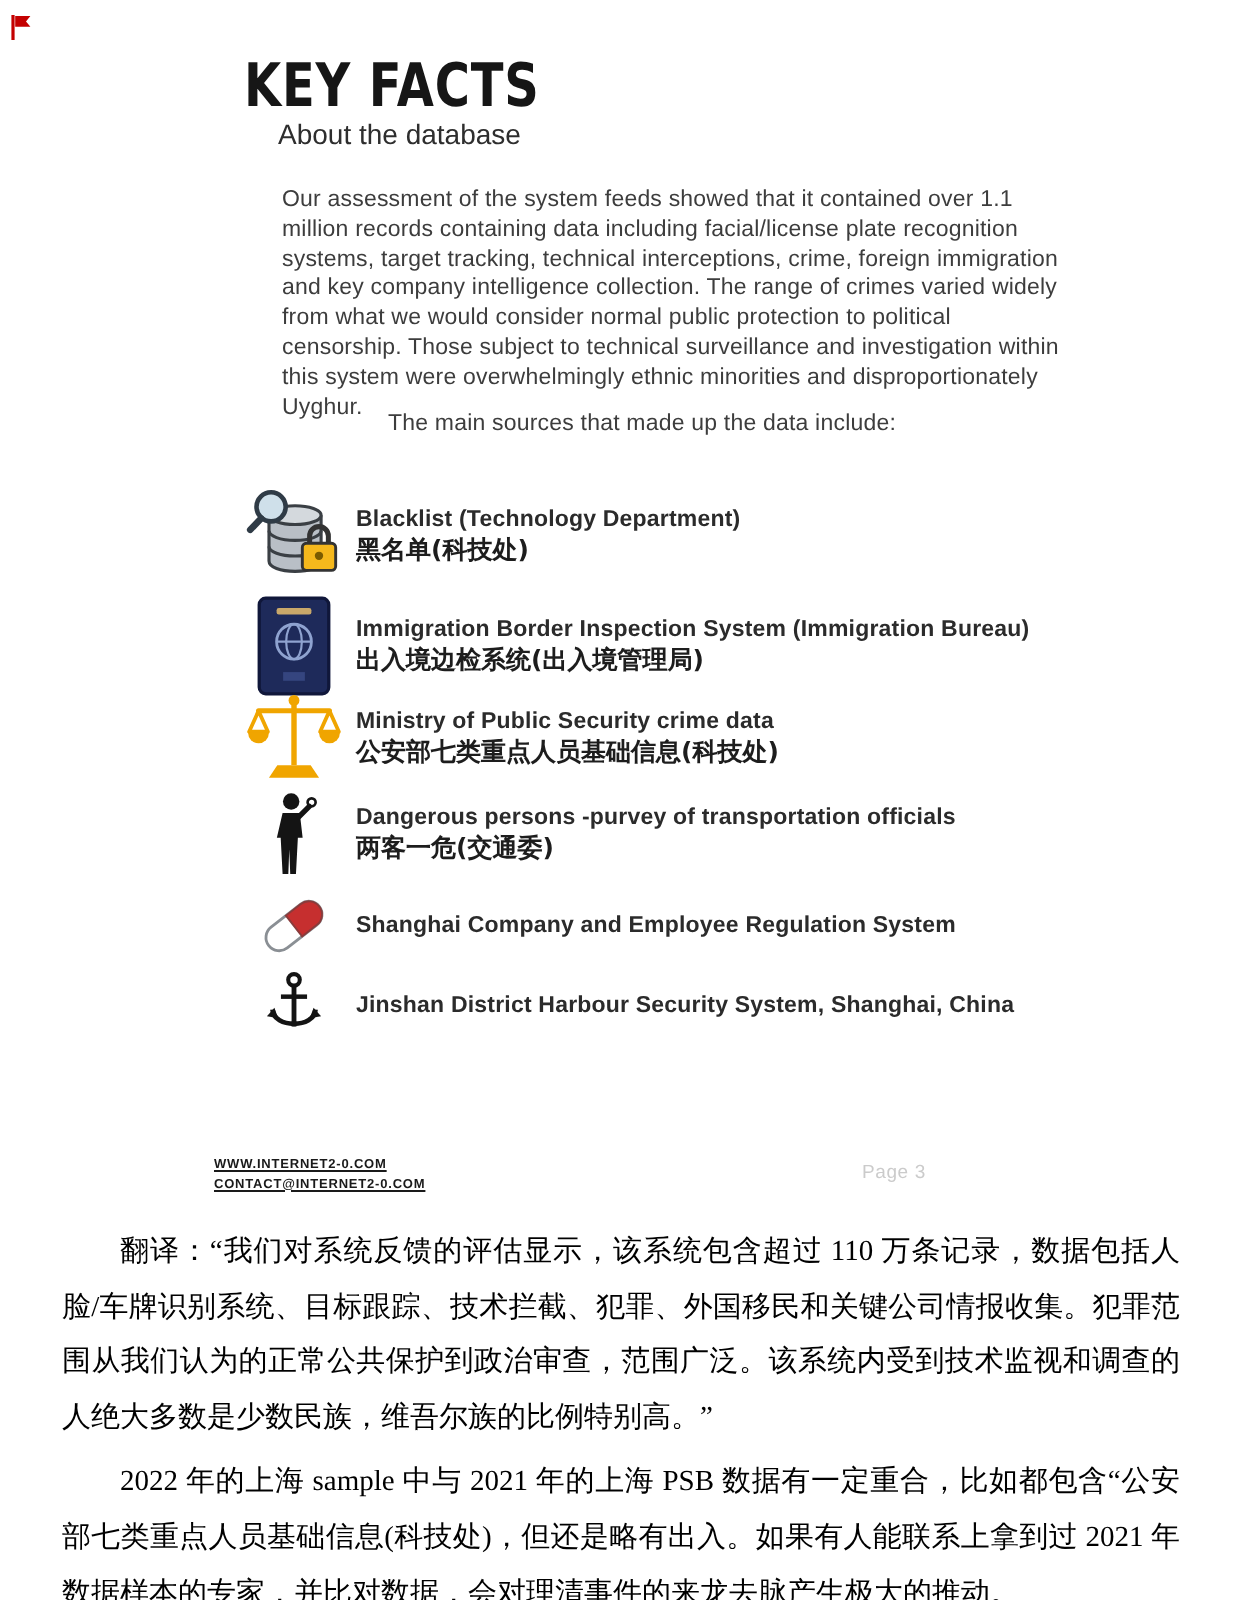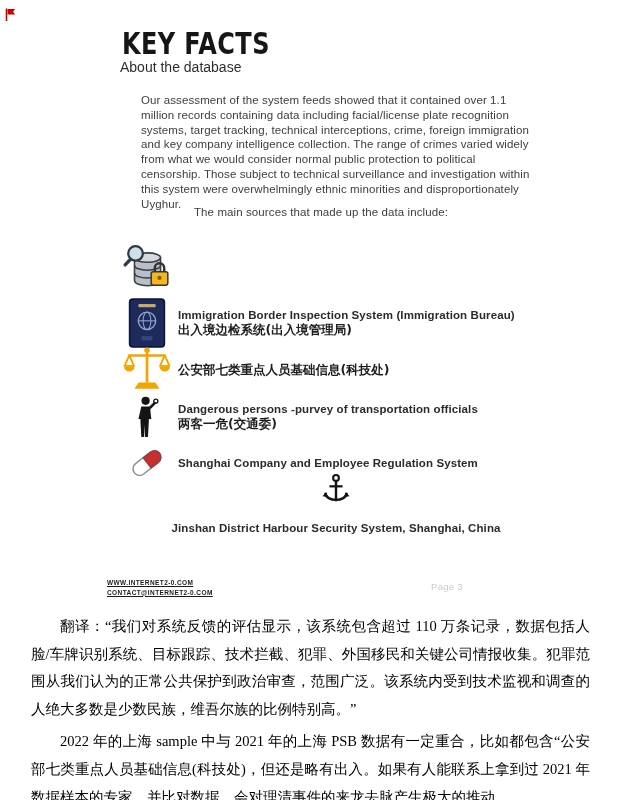--- a/index.html
+++ b/index.html
@@ -9,21 +9,21 @@
     overflow:hidden;
   }
   .corner-mark{position:absolute;left:5px;top:7px;width:11px;height:13px;}
   .report-title{
     position:absolute;left:122px;top:26px;
     font-family:"DejaVu Sans","Liberation Sans",sans-serif;
     font-size:30px;font-weight:bold;color:#161616;letter-spacing:0.5px;
     transform:scaleX(0.80);transform-origin:left top;white-space:nowrap;
   }
   .report-subtitle{
-    position:absolute;left:120px;top:59px;font-size:14px;color:#2e2e2e;
+    position:absolute;left:139px;top:59px;font-size:14px;color:#2e2e2e;
   }
   .report-body{
     position:absolute;left:125px;top:93px;width:392px;
     font-size:11.5px;line-height:14.8px;color:#3d3d3d;letter-spacing:0.1px;margin-left:16px;
   }
   .sources-intro{
     position:absolute;left:125px;top:206px;width:392px;
     font-size:11.5px;color:#3d3d3d;letter-spacing:0.1px;text-align:center;
   }
   .src-item{position:absolute;left:116px;width:440px;display:flex;align-items:center;}
@@ -31,21 +31,21 @@
   .src-text{flex:1;}
   .src-title{font-size:11.5px;font-weight:bold;color:#2b2b2b;line-height:13px;letter-spacing:0.1px;}
   .src-sub{font-size:12.5px;font-weight:bold;color:#1d1d1d;line-height:15px;
     font-family:"DejaVu Sans","Liberation Sans",sans-serif;}
   .src-sub:empty{display:none;}
   .item-1{top:240px;height:56px;}
   .item-2{top:296px;height:54px;}
   .item-3{top:346px;height:46px;}
   .item-4{top:394px;height:46px;align-items:center;}
   .item-5{top:446px;height:34px;}
-  .item-6{top:460px;height:38px;flex-direction:column;}
+  .item-6{top:484px;height:38px;}
   .footer-links{
     position:absolute;left:107px;top:578px;
     font-size:6.5px;font-weight:bold;letter-spacing:0.4px;color:#1a1a1a;line-height:9.5px;
   }
   .footer-links a{color:#1a1a1a;text-decoration:underline;}
   .page-num{
     position:absolute;left:431px;top:581px;font-size:9.5px;color:#cbcbcb;letter-spacing:0.3px;
   }
   .translation{
     position:absolute;left:28px;top:610px;width:565px;
@@ -77,20 +77,24 @@
       <ellipse cx="24.5" cy="14" rx="12.5" ry="4.5" fill="#d4d9dd" stroke="#3a3f44" stroke-width="1.5"></ellipse>
       <path d="M12 21.5 c0 2.6 5.5 4.6 12.5 4.6 s12.5 -2 12.5 -4.6" fill="none" stroke="#3a3f44" stroke-width="1.5"></path>
       <path d="M12 29 c0 2.6 5.5 4.6 12.5 4.6 s12.5 -2 12.5 -4.6" fill="none" stroke="#3a3f44" stroke-width="1.5"></path>
       <circle cx="13" cy="10" r="7" fill="#cfe0ea" stroke="#2f3b46" stroke-width="2.2"></circle>
       <line x1="8.2" y1="15.6" x2="3" y2="21" stroke="#2f3b46" stroke-width="3.2" stroke-linecap="round"></line>
       <path d="M31.5 28 v-4 a4.5 4.5 0 0 1 9 0 v4" fill="none" stroke="#333" stroke-width="2.4"></path>
       <rect x="28" y="27.5" width="16" height="13" rx="2" fill="#f5b81c" stroke="#333" stroke-width="1.4"></rect>
       <circle cx="36" cy="33.5" r="2" fill="#7a5b00"></circle>
     </svg>
   </div>
+  <div class="src-text">
+    <div class="src-title">Blacklist (Technology Department)</div>
+    <div class="src-sub">黑名单(科技处)</div>
+  </div>
 </div>
 
 <div class="src-item item-2">
   <div class="icon-cell">
     <svg viewBox="0 0 34 46" width="38" height="50">
       <rect x="1" y="1" width="32" height="44" rx="3" fill="#1e2a5a" stroke="#10173a" stroke-width="1.5"></rect>
       <rect x="9" y="5.5" width="16" height="3" rx="1" fill="#c9a86a"></rect>
       <circle cx="17" cy="21" r="8" fill="none" stroke="#8fa3d0" stroke-width="1.3"></circle>
       <ellipse cx="17" cy="21" rx="3.6" ry="8" fill="none" stroke="#8fa3d0" stroke-width="1"></ellipse>
       <line x1="9" y1="21" x2="25" y2="21" stroke="#8fa3d0" stroke-width="1"></line>
@@ -110,20 +114,21 @@
       <line x1="23" y1="5" x2="23" y2="35" stroke="#f0a500" stroke-width="2.6"></line>
       <line x1="6" y1="9" x2="40" y2="9" stroke="#f0a500" stroke-width="2.4" stroke-linecap="round"></line>
       <path d="M6 9 L1.5 19 L10.5 19 Z" fill="none" stroke="#f0a500" stroke-width="1.8" stroke-linejoin="round"></path>
       <path d="M40 9 L35.5 19 L44.5 19 Z" fill="none" stroke="#f0a500" stroke-width="1.8" stroke-linejoin="round"></path>
       <path d="M1 19.5 a5 5 0 0 0 10 0 Z" fill="#f0a500"></path>
       <path d="M35 19.5 a5 5 0 0 0 10 0 Z" fill="#f0a500"></path>
       <path d="M15 35 h16 l4 6 H11 Z" fill="#f0a500"></path>
     </svg>
   </div>
   <div class="src-text">
+    <div class="src-title">Ministry of Public Security crime data</div>
     <div class="src-sub">公安部七类重点人员基础信息(科技处)</div>
   </div>
 </div>
 
 <div class="src-item item-4">
   <div class="icon-cell">
     <svg viewBox="0 0 26 44" width="25" height="42">
       <circle cx="11" cy="5" r="4.3" fill="#141414"></circle>
       <path d="M6.5 11 h9 l1.5 13 h-2.5 l-1 19 h-3 l-0.5 -13 -0.5 13 h-3 L5.5 24 H3.5 Z" fill="#141414"></path>
       <line x1="15" y1="13" x2="20.5" y2="7.5" stroke="#141414" stroke-width="2.8" stroke-linecap="round"></line>

